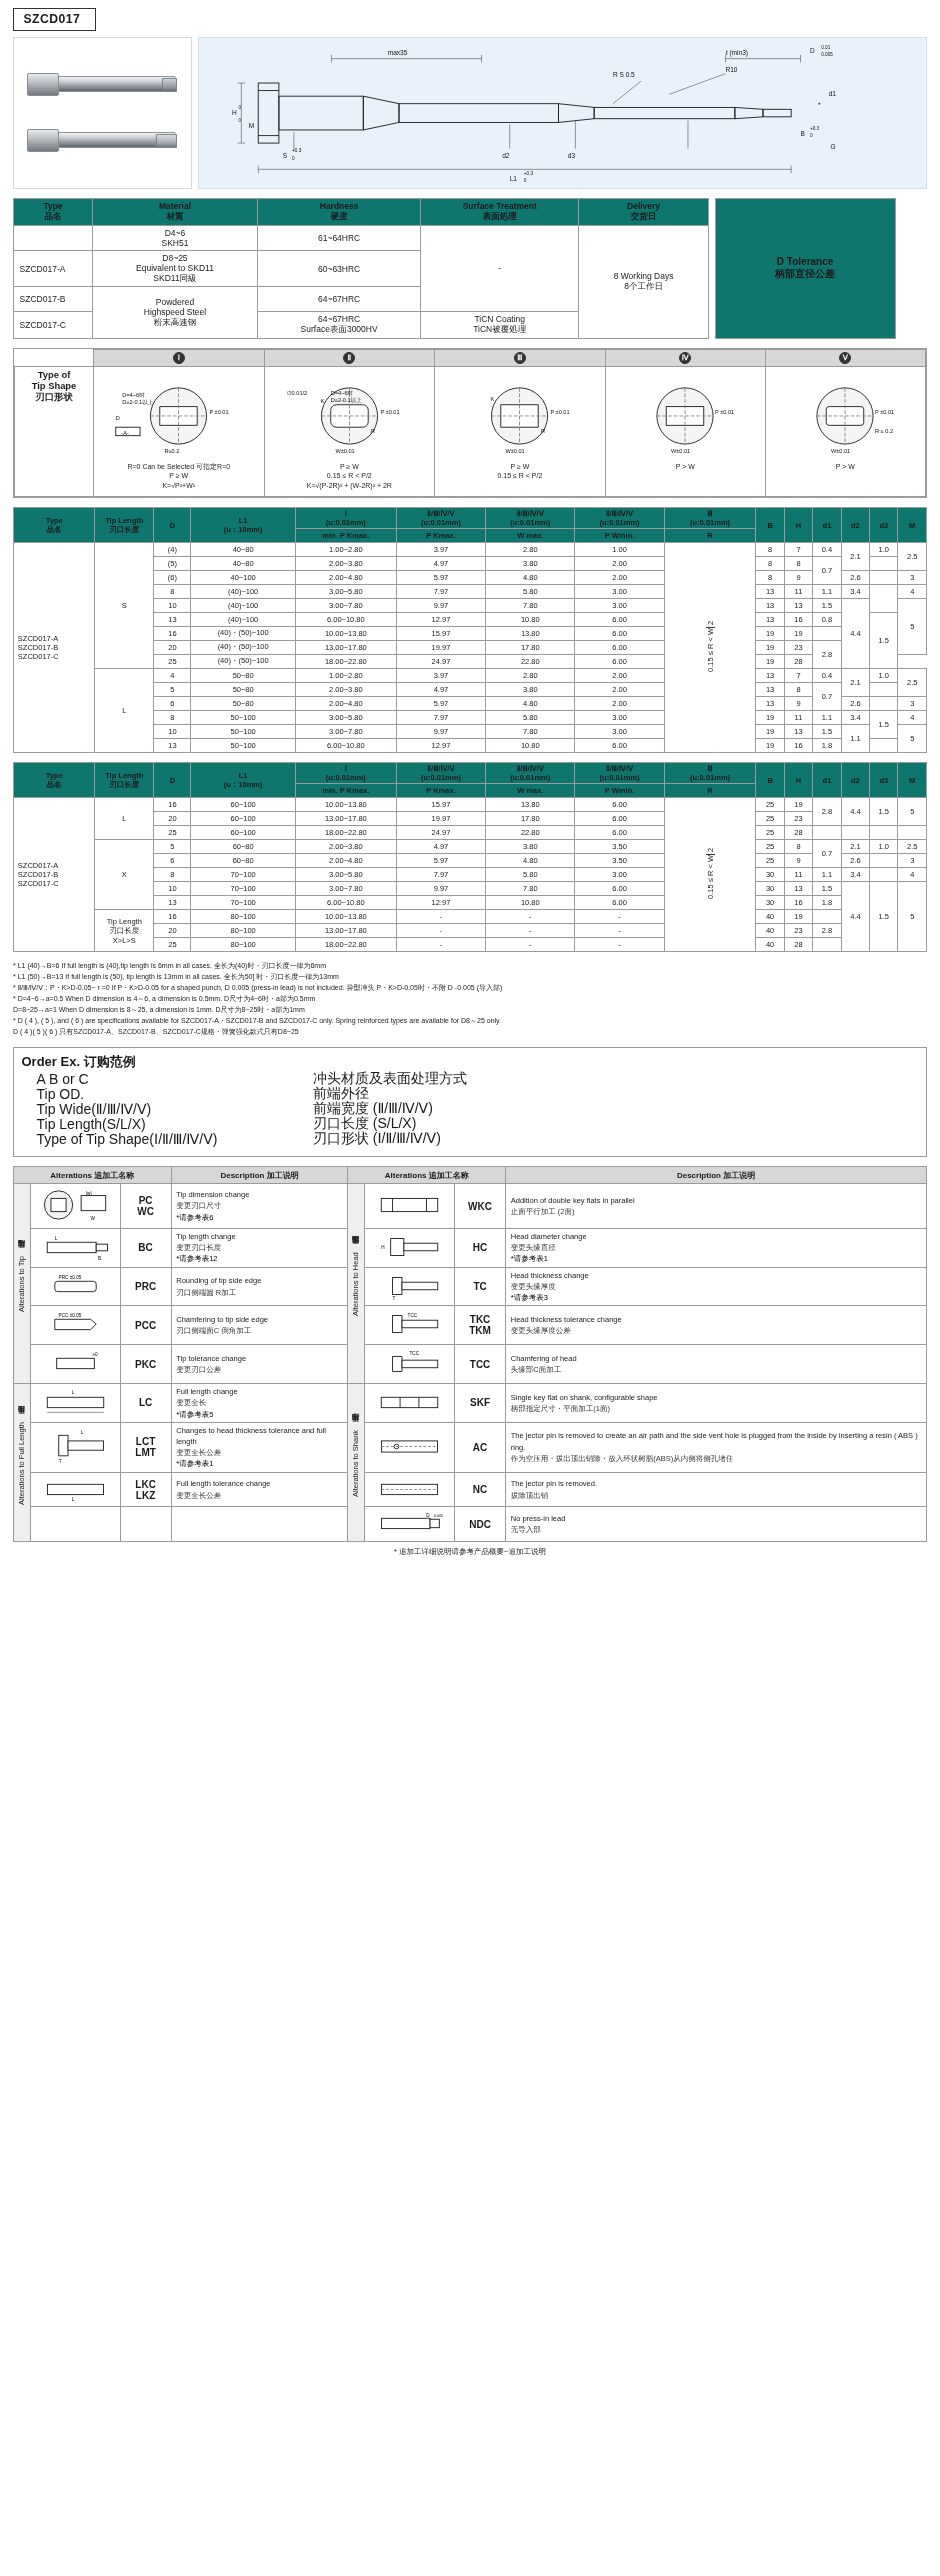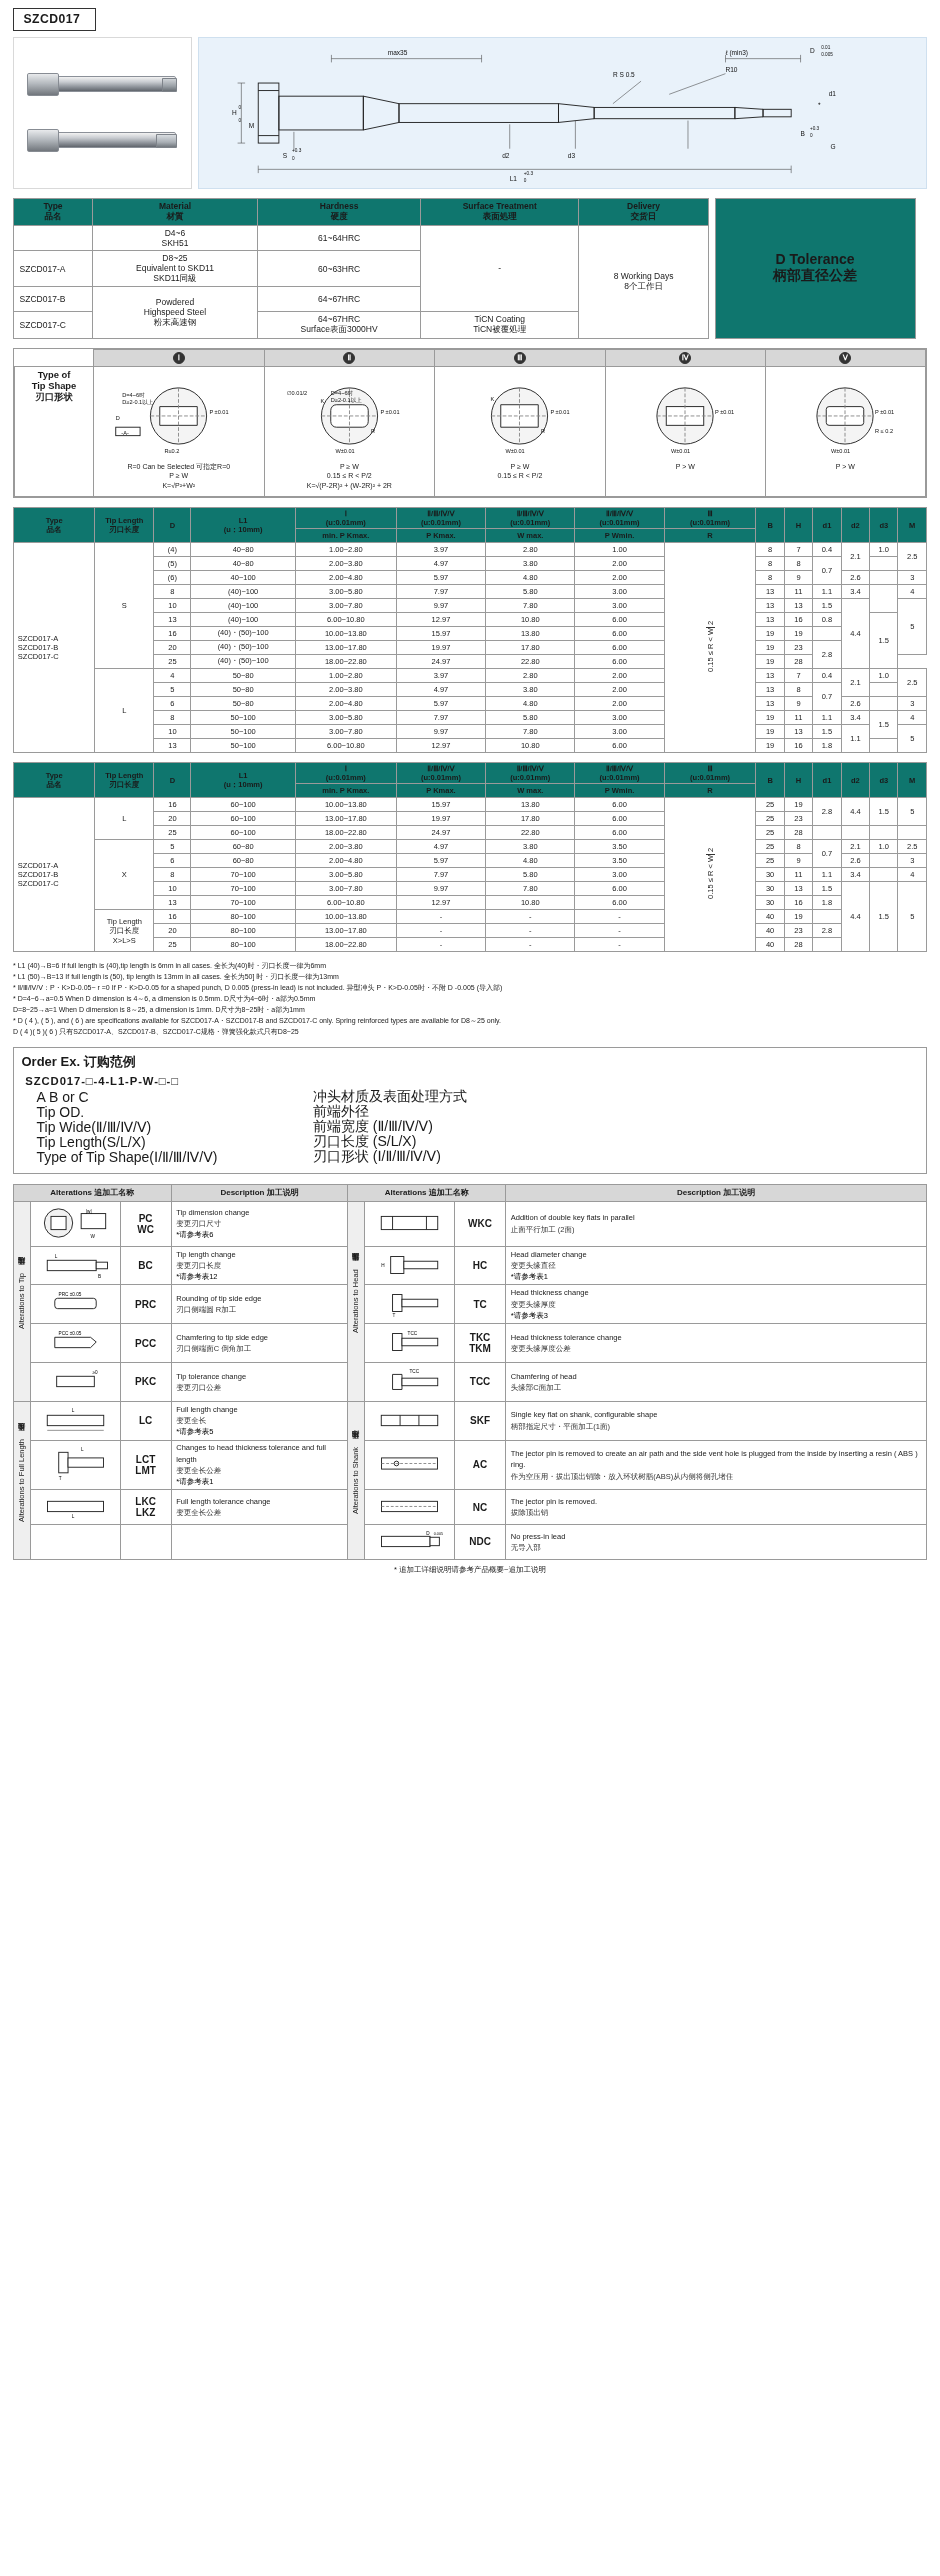--- a/index.html
+++ b/index.html
@@ -60,21 +60,21 @@
   table { border-collapse: collapse; width: 100%; }
   td, th { border: 0.9px solid #9a9a9a; padding: 1.9px 2.8px; text-align: center; vertical-align: middle; font-weight: normal; }
   th { background: #0f766e; font-weight: bold; }
   .nb { border: none; }
 
   
   .spec-wrap { display: flex; gap: 5.6px; margin-bottom: 9.4px; }
   .spec-table { width: 696px; font-size: 8.5px; }
   .spec-table td { height: 24.5px; }
   .spec-table .tname { text-align: left; padding-left: 5.6px; width: 79px; }
-  .tol-table { width: 201px; font-size: 14px; }
+  .tol-table { width: 181px; font-size: 10px; }
   .tol-table td { height: 24.5px; }
 
   
   .tipshape { border: 0.9px solid #9a9a9a; margin-bottom: 9.4px; }
   .tipshape table { width: 100%; }
   .tipshape td { vertical-align: top; }
   .ts-head td { background: #d7d7d7; font-weight: bold; height: 15px; }
   .ts-label { width: 79px; background: #fff; font-weight: bold; font-size: 9.4px; }
   .ts-cell { height: 122px; position: relative; background: #fff; }
   .ts-cell svg { display: block; margin: 1.9px auto 0 auto; }
@@ -887,21 +887,20 @@
     <div>* D ( 4 ), ( 5 ), and ( 6 ) are specifications available for SZCD017-A・SZCD017-B and SZCD017-C only. Spring reinforced types are available for D8～25 only.</div>
     <div>  D ( 4 )( 5 )( 6 ) 只有SZCD017-A、SZCD017-B、SZCD017-C规格・弹簧强化款式只有D8~25</div>
   </div>
 
   
   <div class="order-box">
     <div class="order-title">
       <span>Order Ex.</span>
       <span>订购范例</span>
     </div>
-    <div class="order-code">SZCD017-□-4-L1-P-W-□-□</div>
     <div class="order-rows">
       <div class="order-row">
         <span class="lbl">A B or C</span>
         <span class="cn">冲头材质及表面处理方式</span>
       </div>
       <div class="order-row">
         <span class="lbl">Tip OD.</span>
         <span class="cn">前端外径</span>
       </div>
       <div class="order-row">

